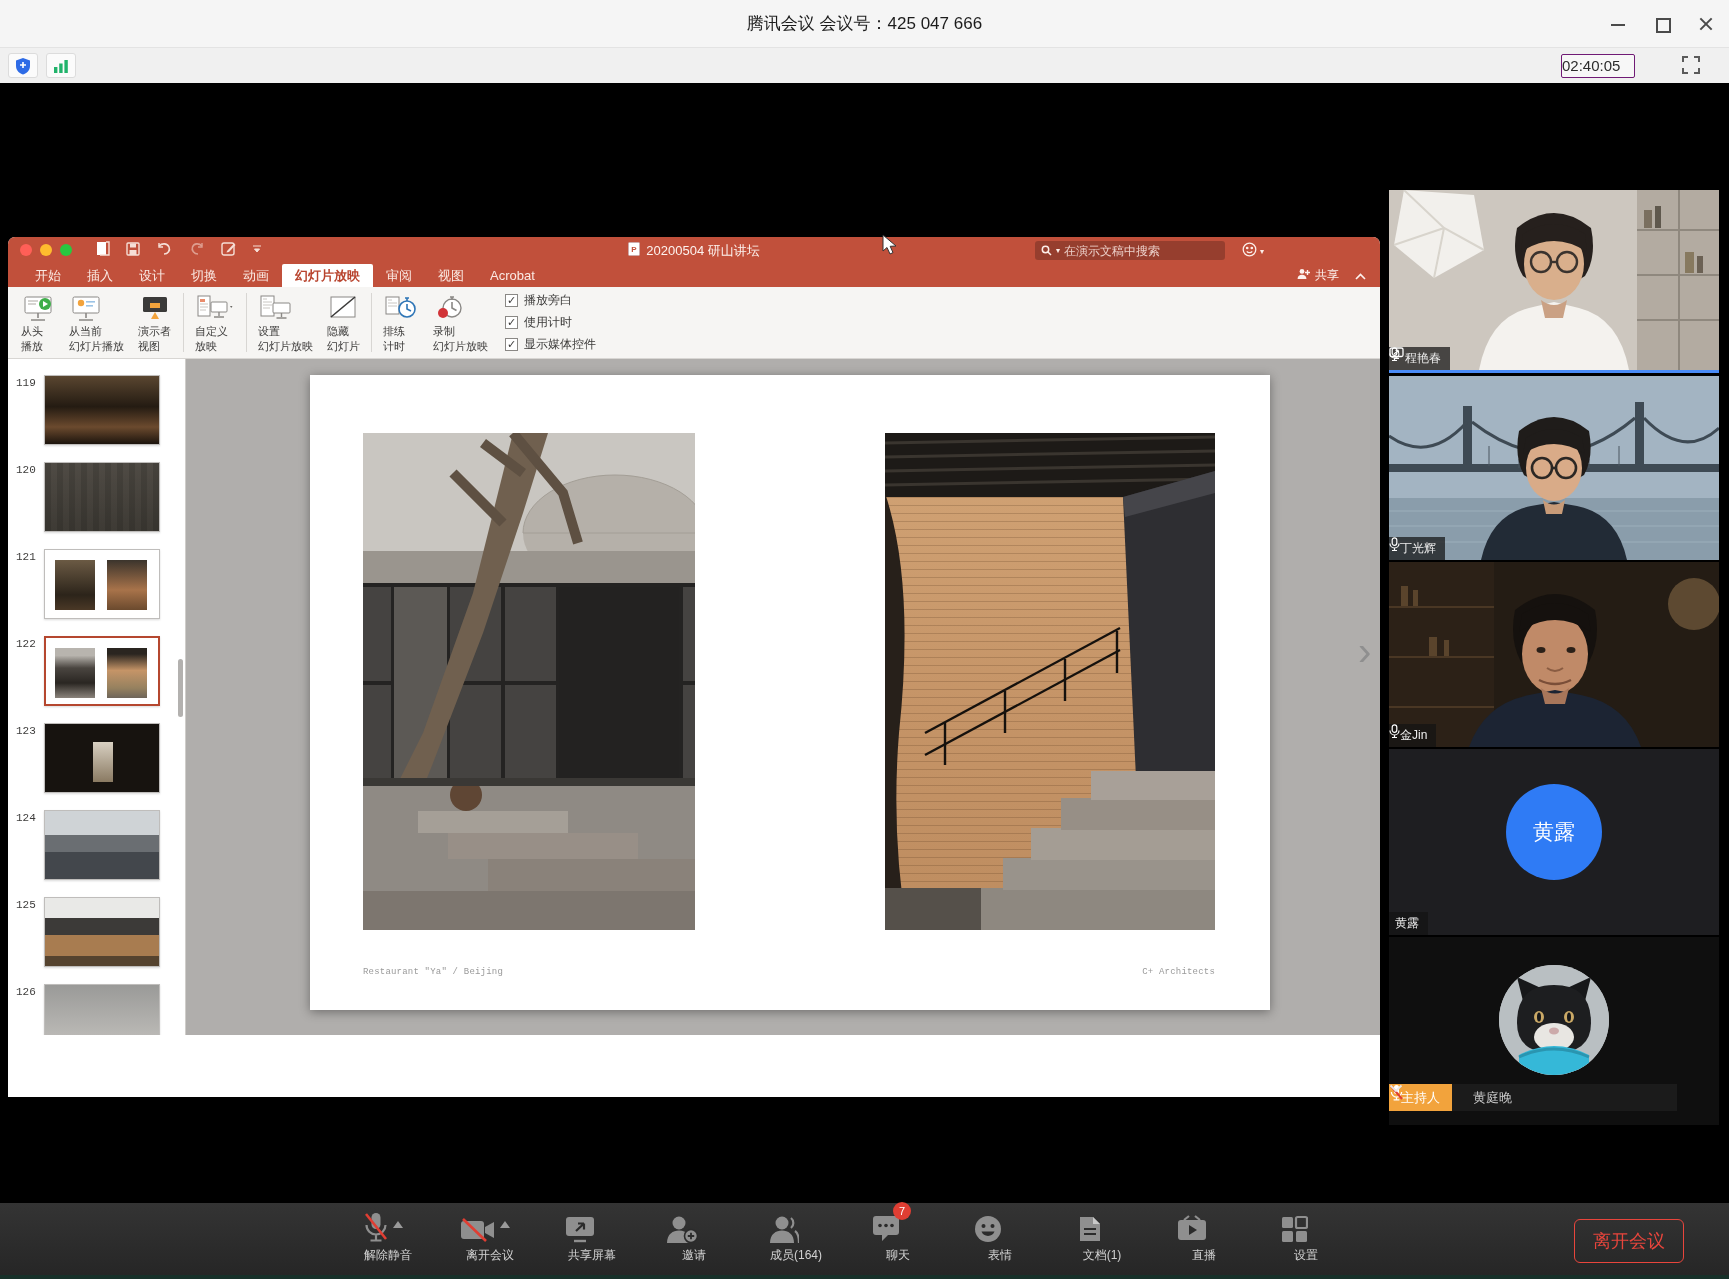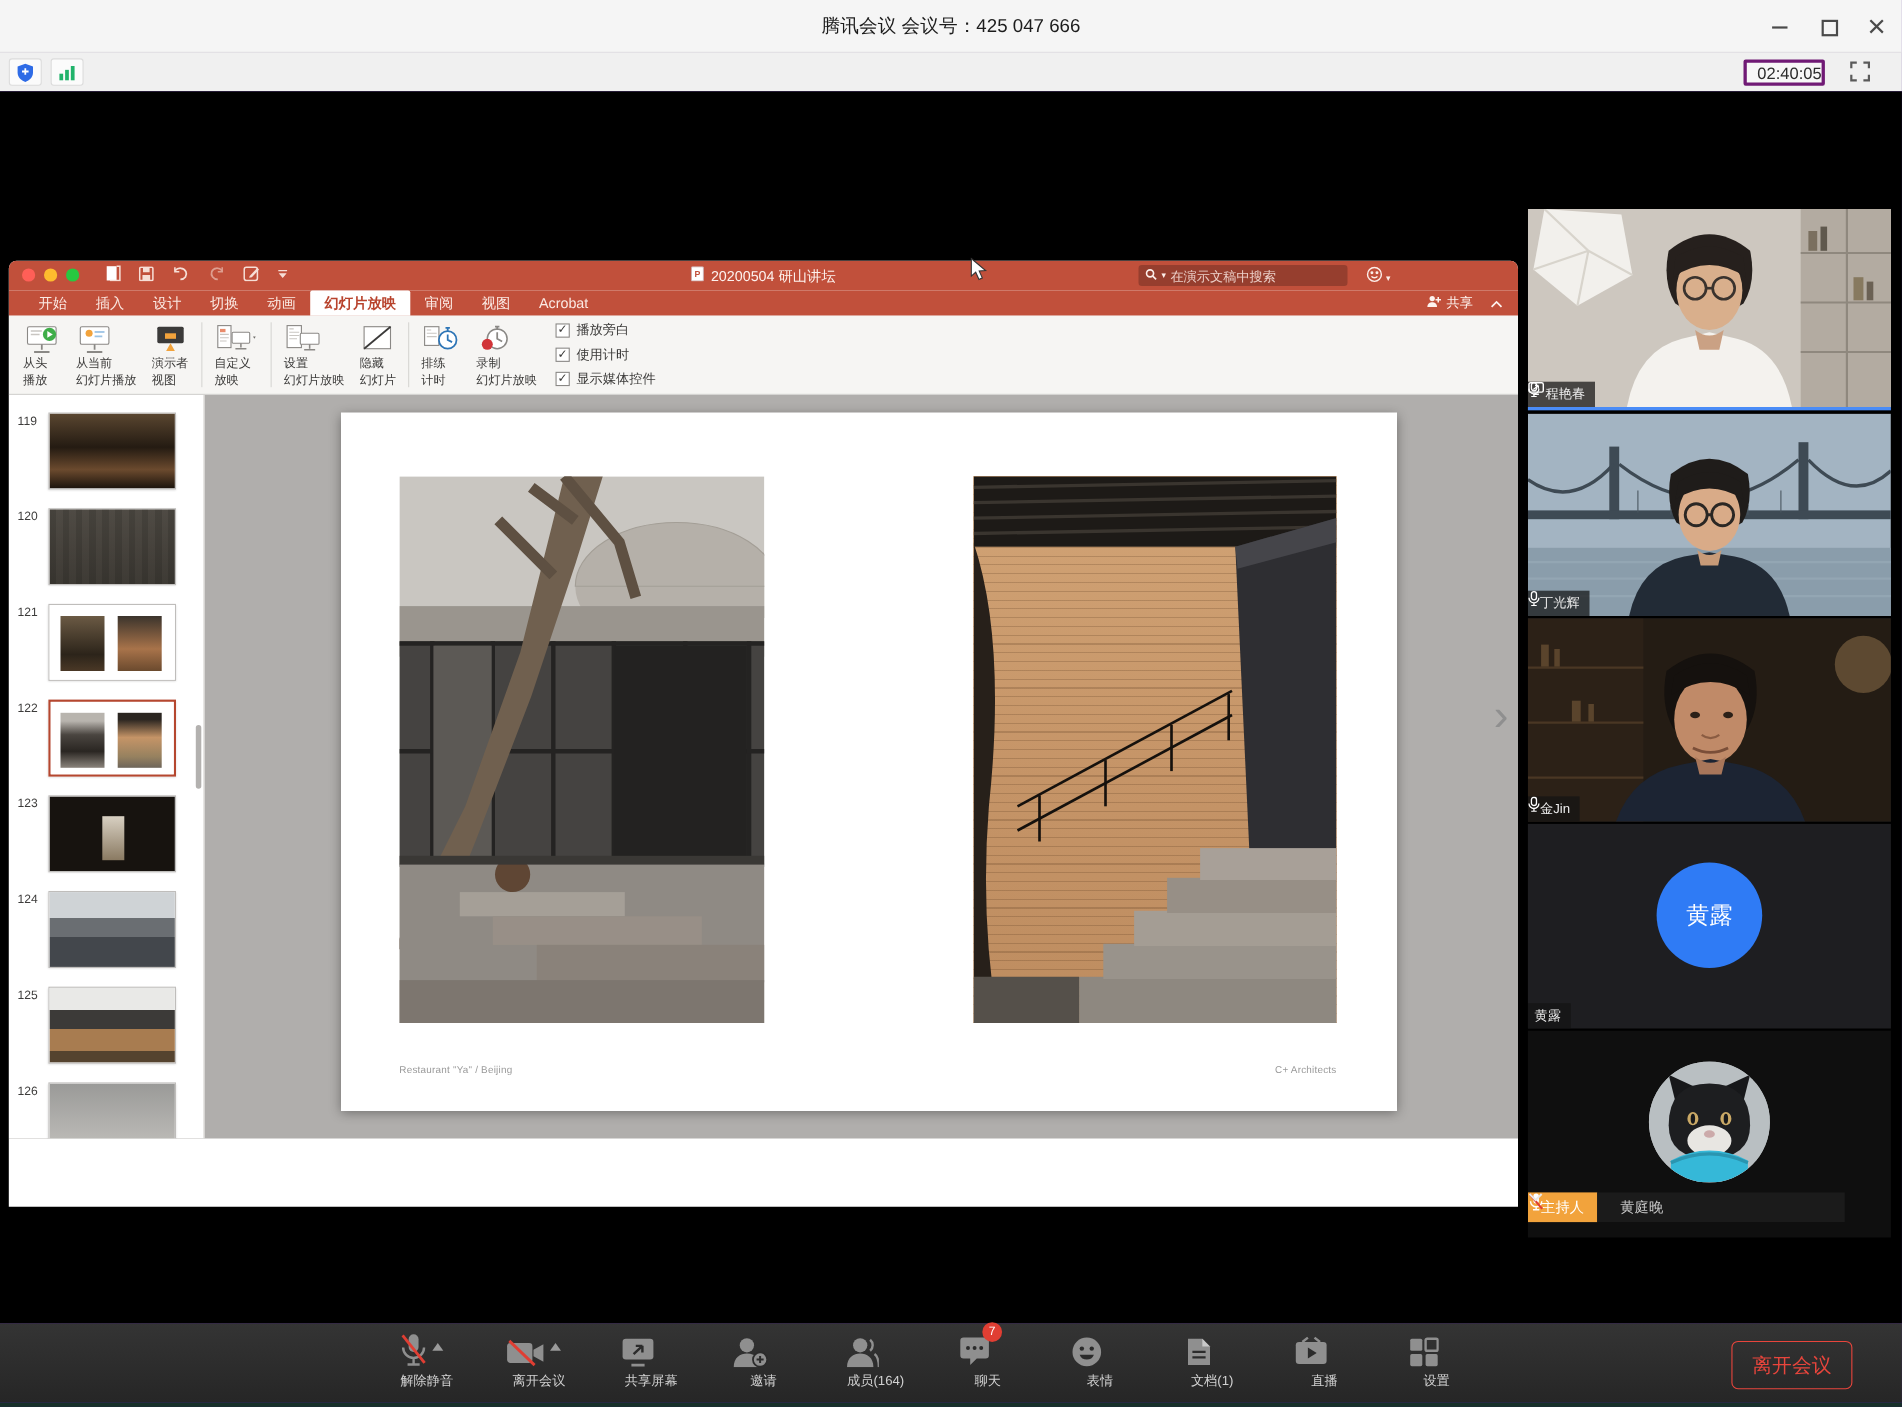--- a/index.html
+++ b/index.html
@@ -1,38 +1,38 @@
 <!DOCTYPE html>
 <html><head>
 <meta charset="utf-8">
 <style>
   * { margin:0; padding:0; box-sizing:border-box; }
   html,body { width:1729px; height:1279px; overflow:hidden; background:#000;
     font-family:"Liberation Sans","DejaVu Sans",sans-serif; }
-  .screen { position:relative; width:1729px; height:1279px; background:#4c1d95; }
+  .screen { position:relative; width:1729px; height:1279px; background:#0369a1; }
 
   
   .win-titlebar { position:absolute; left:0; top:0; width:1729px; height:48px;
     background:#f5f5f5; border-bottom:1px solid #e3e3e3; }
   .win-title { position:absolute; left:0; right:0; top:0; height:48px; line-height:48px;
     text-align:center; font-size:17px; color:#1c1c1c; }
   .win-controls { position:absolute; right:14px; top:0; height:48px; display:flex; align-items:center; gap:26px; }
   .wc { width:18px; height:18px; position:relative; cursor:default; }
   .wc-min:after { content:""; position:absolute; left:2px; right:2px; top:9px; border-top:2px solid #4a4a4a; }
   .wc-max:after { content:""; position:absolute; left:3px; top:3px; width:11px; height:11px; border:2px solid #4a4a4a; }
   .wc-close:before,.wc-close:after { content:""; position:absolute; left:1px; top:8px; width:16px; border-top:2px solid #4a4a4a; }
   .wc-close:before { transform:rotate(45deg);} .wc-close:after { transform:rotate(-45deg); }
 
   
   .sub-bar { position:absolute; left:0; top:48px; width:1729px; height:35px; background:#f0f0f0; }
   .sub-left { position:absolute; left:8px; top:5px; display:flex; gap:8px; }
   .chip { width:30px; height:25px; background:#fbfbfb; border:1px solid #dcdcdc; border-radius:3px;
     display:flex; align-items:center; justify-content:center; }
-  .timer-box { position:absolute; right:70px; top:6px; width:74px; height:24px; border:3px solid #701a75;
-    border-radius:2px; background:#f7f7f7; font-size:15px; color:#2d2d2d; text-align:right; line-height:22px; }
+  .timer-box { position:absolute; right:94px; top:6px; width:74px; height:24px; border:1px solid #701a75;
+    border-radius:2px; background:#f7f7f7; font-size:15px; color:#2d2d2d; text-align:left; line-height:22px; }
   .fs-icon { position:absolute; right:28px; top:7px; }
 
   
   .main { position:absolute; left:0; top:83px; width:1729px; height:1120px; background:#000; }
 
   
   .ppt { position:absolute; left:8px; top:154px; width:1372px; height:860px; background:#fff;
     border-radius:7px 7px 0 0; overflow:hidden; }
   .ppt-titlebar { position:absolute; left:0; top:0; width:100%; height:27px; background:#c1503b; }
   .lights { position:absolute; left:12px; top:7px; display:flex; gap:8px; }
@@ -60,21 +60,21 @@
     padding:6px 7px 2px; gap:2px; }
   .rbtn .ric { height:30px; display:flex; align-items:center; }
   .rlab { font-size:11px; line-height:13px; color:#3b3a39; text-align:center; white-space:nowrap; }
   .rsep { width:1px; background:#d8d6d3; margin:6px 4px; }
   .chk-col { display:flex; flex-direction:column; justify-content:center; gap:5px; padding-left:10px; }
   .chk-row { display:flex; align-items:center; gap:6px; }
   .chk-box { width:13px; height:13px; border:1px solid #8a8885; background:#fff; font-size:11px; line-height:11px;
     color:#3b3a39; text-align:center; }
   .chk-lab { font-size:12px; color:#3b3a39; }
 
-  .ppt-body { position:absolute; left:0; top:122px; width:100%; height:676px; background:#b0aeac; overflow:hidden; }
+  .ppt-body { position:absolute; left:0; top:122px; width:100%; height:676px; background:#b0aeac; overflow:hidden;font-family:Liberation Mono, monospace; }
   .thumb-panel { position:absolute; left:0; top:0; width:178px; height:100%; background:#ffffff; border-right:1px solid #cfcdca; }
   .thumb-item { position:absolute; left:0; width:178px; }
   .thumb-num { position:absolute; left:8px; top:2px; font-size:11px; color:#3d3c3b; }
   .thumb-box { position:absolute; left:36px; top:0; width:116px; height:70px; background:#fff;
     border:1px solid #bfbdbb; box-shadow:0 1px 2px rgba(0,0,0,.15); overflow:hidden; }
   .thumb-box.sel { border:2px solid #b5472f; }
   .thumb-pair { position:absolute; inset:0; background:#fff; }
   .tp-img { position:absolute; top:10px; width:40px; height:50px; }
   .thumb-scroll { position:absolute; right:2px; top:300px; width:5px; height:58px; background:#b3b1af; border-radius:3px; }
 

